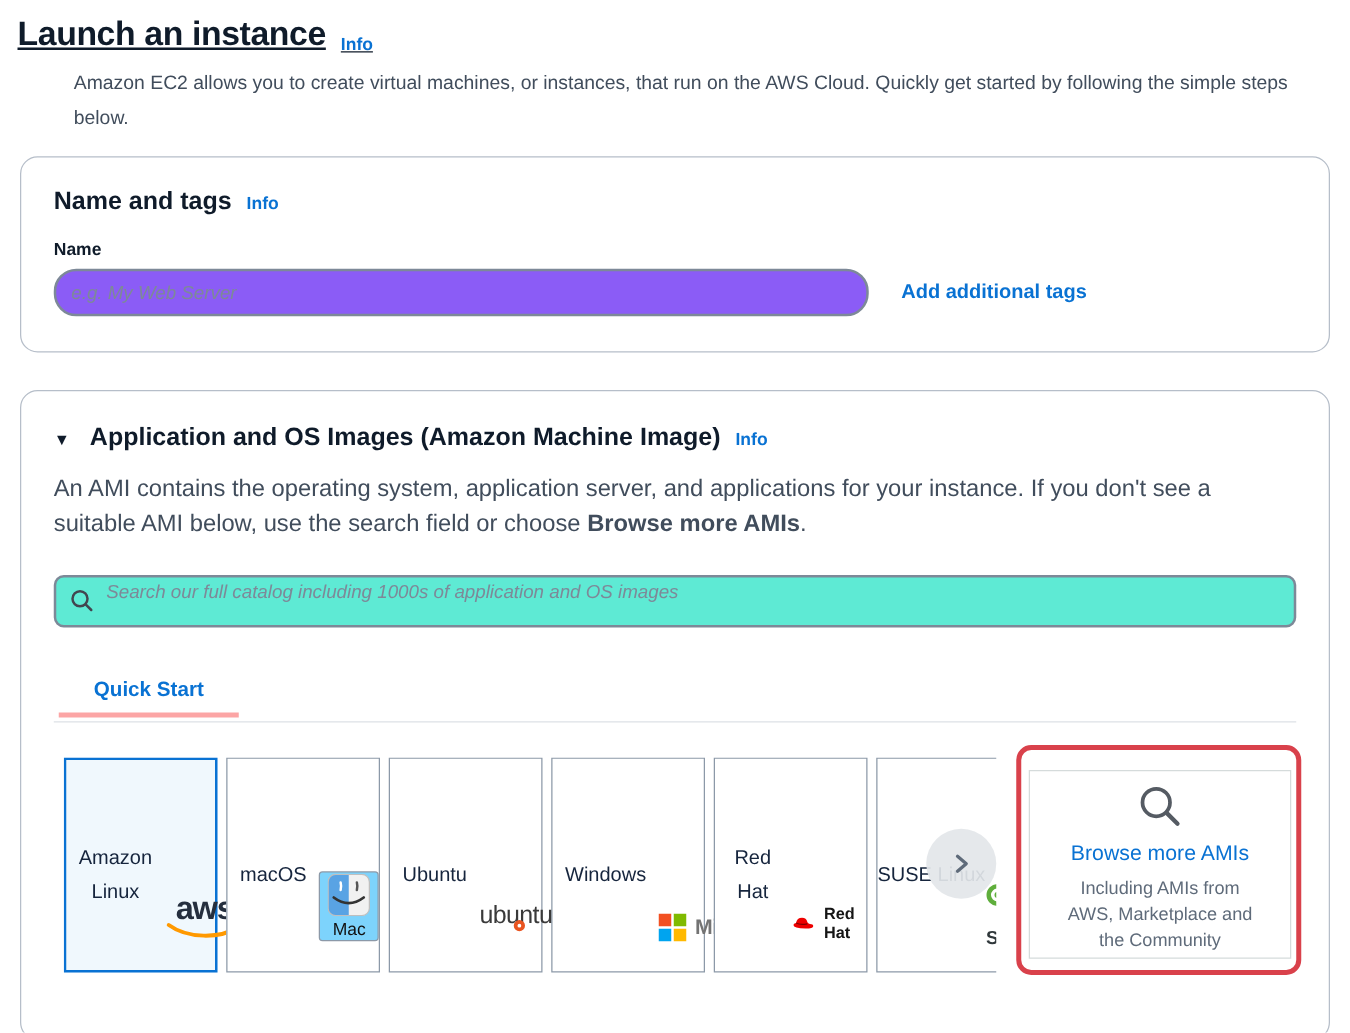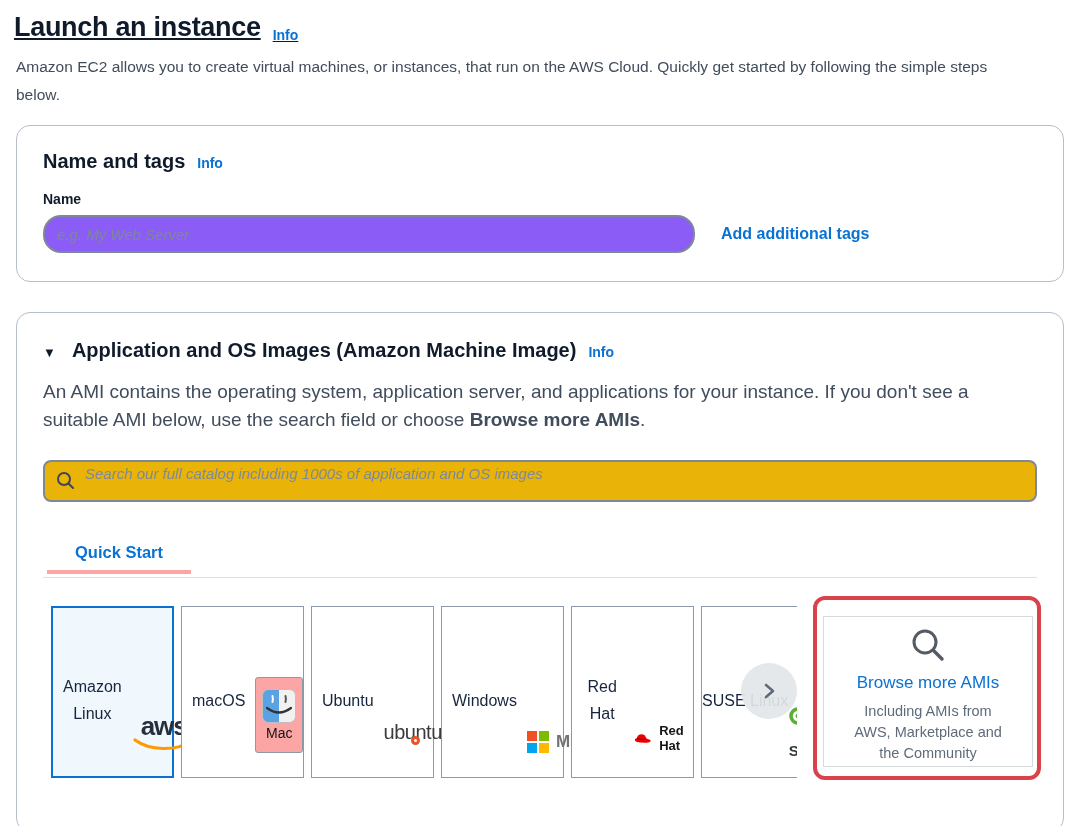--- a/index.html
+++ b/index.html
@@ -4,21 +4,21 @@
 <style>
   * { margin:0; padding:0; box-sizing:border-box; }
   html,body { width:1080px; height:826px; overflow:hidden; background:#fff;
     font-family:"Liberation Sans", sans-serif; color:#0f1b2a; }
   .page { width:1080px; height:826px; overflow:hidden; padding:12px 16px 0 16px; position:relative; }
 
   
   .title-row { display:flex; align-items:flex-end; gap:12px; margin-left:-2px;text-decoration:underline; }
   .page-title { font-size:27px; font-weight:700; letter-spacing:-0.3px; color:#0f1b2a; }
   .info-link { color:#0972d3; font-weight:700; font-size:14px; text-decoration:none; cursor:pointer; }
-  .page-desc { margin-top:10px; font-size:15.5px; line-height:28px; color:#414d5c; max-width:990px; }
+  .page-desc { margin-top:10px; font-size:15.5px; line-height:28px; color:#414d5c; max-width:990px;margin-left:43px; }
 
   
   .section-card { border:1px solid #b6bec9; border-radius:14px; background:#fff; }
   .card-nametags { margin-top:16px; padding:24px 26px 28px 26px; }
   .card-ami { margin-top:30px; padding:26px 26px; height:520px; position:relative; }
   .section-title-row { display:flex; align-items:baseline; gap:12px; }
   .section-title { font-size:20px; font-weight:700; color:#0f1b2a; }
   .collapse-caret { font-size:13px; color:#0f1b2a; margin-right:4px; cursor:pointer; }
 
   
@@ -27,21 +27,21 @@
   .text-input { width:652px; height:38px; border:2px solid #7d8998; border-radius:18px;
      padding:0 12px; font-size:15px; color:#0f1b2a; font-family:"Liberation Sans", sans-serif; outline:none; background:#8b5cf6;}
   .text-input::placeholder { font-style:italic; color:#7d8998; }
   .add-tags-link { margin-left:26px; color:#0972d3; font-weight:700; font-size:16px; cursor:pointer; }
 
   
   .ami-desc { margin-top:16px; font-size:19px; line-height:28px; color:#414d5c; max-width:965px; }
   .ami-desc b { color:#414d5c; }
   .search-wrap { position:relative; margin-top:26px; }
   .search-input { width:100%; height:42px; border:2px solid #7d8998; border-radius:8px;
-     padding:0 12px 16px 40px; font-size:15px; font-family:"Liberation Sans", sans-serif; outline:none; background:#eab308;}
+     padding:0 12px 16px 40px; font-size:15px; font-family:"Liberation Sans", sans-serif; outline:none; background:#5eead4;}
   .search-input::placeholder { font-style:italic; color:#7d8998; }
   .search-icon { position:absolute; left:13px; top:11px; }
 
   .tabs { margin-top:32px; border-bottom:1px solid #dde1e6; height:44px; }
   .tab { display:inline-block; margin-left:4px; padding:6px 28px 8px 28px; color:#0972d3;
      font-weight:700; font-size:16.5px; border-bottom:4px solid #fca5a5; transform:translateY(3px); cursor:pointer; }
 
   
   .cards-row { position:relative; margin-top:28px; margin-left:8px; height:185px; }
   .cards-clip { position:absolute; left:0; top:0; width:746px; height:174px; overflow:hidden;
@@ -63,21 +63,21 @@
   .ubuntu-mark::after { content:""; position:absolute; left:3px; top:3px; width:3px; height:3px;
      border-radius:50%; background:#fff; }
   
   .ms-logo { display:flex; align-items:center; gap:7px; }
   .ms-squares { display:grid; grid-template-columns:10px 10px; grid-template-rows:10px 10px; gap:2px; }
   .ms-word { font-size:17px; color:#737373; font-weight:600; letter-spacing:-0.3px; }
   
   .rh-logo { display:flex; align-items:center; gap:6px; }
   .rh-word { font-size:13px; font-weight:700; color:#151515; letter-spacing:0; }
   
-  .mac-tile { width:48px; height:76px; border:1px solid #8c99a8; border-radius:3px; background:#fca5a5;
+  .mac-tile { width:48px; height:56px; border:1px solid #8c99a8; border-radius:3px; background:#7dd3fc;
      display:flex; flex-direction:column; align-items:center; justify-content:center; gap:2px; }
   .mac-word { font-size:14px; color:#111; }
   
   .suse-word { font-size:15px; font-weight:600; color:#30383b; letter-spacing:2.5px; margin-top:16px; }
 
   
   .carousel-next { position:absolute; left:690px; top:57px; width:56px; height:56px; border-radius:50%;
      background:rgba(227,230,233,0.92); border:none; display:flex; align-items:center; justify-content:center;
      cursor:pointer; z-index:3; }
 

